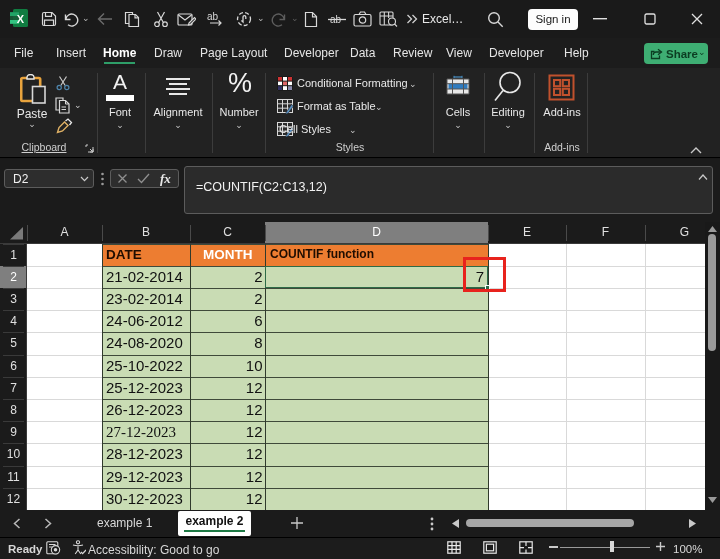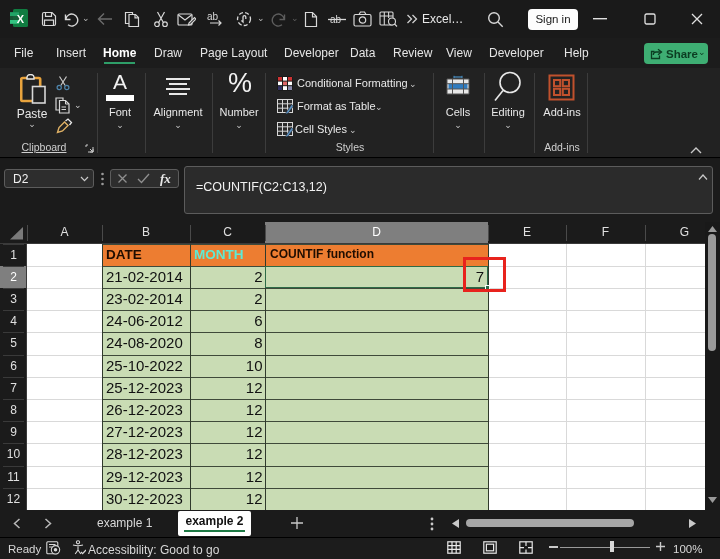--- a/index.html
+++ b/index.html
@@ -222,21 +222,21 @@
     <path d="M9 13.5 L14.5 5.5 l2 1.5 L11 14.5 l-2.5 .7 z" fill="#5a8fc0" stroke="#1a1a1a" stroke-width="0.6"></path>
   </svg>
   <span class="abs" style="left:297px;top:100px;">Format as Table</span>
   <span class="abs" style="left:375px;top:102px;font-size:9px;color:#c9c9c9;">⌄</span>
 
   <svg class="abs" style="left:277px;top:122px;" width="17" height="15" viewBox="0 0 17 15">
     <rect x="0.5" y="0.5" width="15" height="13" fill="#2a2a2a" stroke="#d8d8d8"></rect>
     <path d="M0.5 4.8 h15 M0.5 9.2 h15 M5.5 0.5 v13 M10.5 0.5 v13" stroke="#d8d8d8" fill="none"></path>
     <path d="M9 13.5 L14.5 5.5 l2 1.5 L11 14.5 l-2.5 .7 z" fill="#5a8fc0" stroke="#1a1a1a" stroke-width="0.6"></path>
   </svg>
-  <span class="abs" style="left:295px;top:123px;">Cell Styles</span>
+  <span class="abs" style="left:279px;top:123px;">Cell Styles</span>
   <span class="abs" style="left:349px;top:125px;font-size:9px;color:#c9c9c9;">⌄</span>
   <div class="abs" style="left:320px;top:141px;width:60px;text-align:center;font-size:10.5px;color:#cfcfcf;">Styles</div>
 
   <svg class="abs" style="left:446px;top:75px;" width="24" height="20" viewBox="0 0 24 20">
     <path d="M8 2 h8" stroke="#4a90c4" stroke-width="1.2" fill="none"></path>
     <path d="M8 0.8 v2.4 M16 0.8 v2.4" stroke="#4a90c4" stroke-width="1" fill="none"></path>
     <rect x="1" y="4" width="22" height="15" fill="#e8e8e8"></rect>
     <rect x="2.5" y="8.7" width="19" height="5.3" fill="#2f7cc0"></rect>
     <path d="M1 4 h22 v15 h-22 z M1 8.7 h22 M1 14 h22 M6.5 4 v15 M17.5 4 v15" stroke="#555" fill="none"></path>
   </svg>
@@ -373,37 +373,37 @@
 <div class="abs" style="left:102px;top:398.9px;width:386px;height:1px;background:#3f4a3a;"></div>
 <div class="abs" style="left:102px;top:421.1px;width:386px;height:1px;background:#3f4a3a;"></div>
 <div class="abs" style="left:102px;top:443.3px;width:386px;height:1px;background:#3f4a3a;"></div>
 <div class="abs" style="left:102px;top:465.5px;width:386px;height:1px;background:#3f4a3a;"></div>
 <div class="abs" style="left:102px;top:487.7px;width:386px;height:1px;background:#3f4a3a;"></div>
 <div class="abs" style="left:102px;top:243.5px;width:1px;height:266.5px;background:#303a2c;"></div>
 <div class="abs" style="left:190px;top:243.5px;width:1px;height:266.5px;background:#303a2c;"></div>
 <div class="abs" style="left:265px;top:243.5px;width:1px;height:266.5px;background:#303a2c;"></div>
 <div class="abs" style="left:488px;top:243.5px;width:1px;height:266.5px;background:#303a2c;"></div>
 <div class="abs" style="left:106px;top:246.5px;font-size:13.5px;font-weight:bold;color:#1f0d00;">DATE</div>
-<div class="abs" style="left:194px;top:246.5px;font-size:13.5px;font-weight:bold;color:#5eead4;">MONTH</div>
+<div class="abs" style="left:203px;top:246.5px;font-size:13.5px;font-weight:bold;color:#ffffff;">MONTH</div>
 <div class="abs" style="left:270px;top:246.5px;font-size:12px;font-weight:bold;color:#1f0d00;">COUNTIF function</div>
 <div class="abs" style="left:106px;top:265.7px;height:22.2px;line-height:22.2px;font-size:15px;color:#111;">21-02-2014</div>
 <div class="abs" style="left:190px;top:265.7px;width:72.5px;height:22.2px;line-height:22.2px;font-size:15px;color:#111;text-align:right;">2</div>
 <div class="abs" style="left:106px;top:287.9px;height:22.2px;line-height:22.2px;font-size:15px;color:#111;">23-02-2014</div>
 <div class="abs" style="left:190px;top:287.9px;width:72.5px;height:22.2px;line-height:22.2px;font-size:15px;color:#111;text-align:right;">2</div>
 <div class="abs" style="left:106px;top:310.1px;height:22.2px;line-height:22.2px;font-size:15px;color:#111;">24-06-2012</div>
 <div class="abs" style="left:190px;top:310.1px;width:72.5px;height:22.2px;line-height:22.2px;font-size:15px;color:#111;text-align:right;">6</div>
 <div class="abs" style="left:106px;top:332.3px;height:22.2px;line-height:22.2px;font-size:15px;color:#111;">24-08-2020</div>
 <div class="abs" style="left:190px;top:332.3px;width:72.5px;height:22.2px;line-height:22.2px;font-size:15px;color:#111;text-align:right;">8</div>
 <div class="abs" style="left:106px;top:354.5px;height:22.2px;line-height:22.2px;font-size:15px;color:#111;">25-10-2022</div>
 <div class="abs" style="left:190px;top:354.5px;width:72.5px;height:22.2px;line-height:22.2px;font-size:15px;color:#111;text-align:right;">10</div>
 <div class="abs" style="left:106px;top:376.7px;height:22.2px;line-height:22.2px;font-size:15px;color:#111;">25-12-2023</div>
 <div class="abs" style="left:190px;top:376.7px;width:72.5px;height:22.2px;line-height:22.2px;font-size:15px;color:#111;text-align:right;">12</div>
 <div class="abs" style="left:106px;top:398.9px;height:22.2px;line-height:22.2px;font-size:15px;color:#111;">26-12-2023</div>
 <div class="abs" style="left:190px;top:398.9px;width:72.5px;height:22.2px;line-height:22.2px;font-size:15px;color:#111;text-align:right;">12</div>
-<div class="abs" style="left:106px;top:421.1px;height:22.2px;line-height:22.2px;font-size:15px;color:#111;">27-12-2023</div>
+<div class="abs" style="left:106px;top:421.1px;height:22.2px;line-height:22.2px;font-size:15px;color:#111;font-family:Liberation Serif, serif;">27-12-2023</div>
 <div class="abs" style="left:190px;top:421.1px;width:72.5px;height:22.2px;line-height:22.2px;font-size:15px;color:#111;text-align:right;">12</div>
 <div class="abs" style="left:106px;top:443.3px;height:22.2px;line-height:22.2px;font-size:15px;color:#111;">28-12-2023</div>
 <div class="abs" style="left:190px;top:443.3px;width:72.5px;height:22.2px;line-height:22.2px;font-size:15px;color:#111;text-align:right;">12</div>
 <div class="abs" style="left:106px;top:465.5px;height:22.2px;line-height:22.2px;font-size:15px;color:#111;">29-12-2023</div>
 <div class="abs" style="left:190px;top:465.5px;width:72.5px;height:22.2px;line-height:22.2px;font-size:15px;color:#111;text-align:right;">12</div>
 <div class="abs" style="left:106px;top:487.7px;height:22.2px;line-height:22.2px;font-size:15px;color:#111;">30-12-2023</div>
 <div class="abs" style="left:190px;top:487.7px;width:72.5px;height:22.2px;line-height:22.2px;font-size:15px;color:#111;text-align:right;">12</div>
 <div class="abs" style="left:265px;top:265.7px;width:223px;height:22.2px;border:1.5px solid #2e6b47;"></div>
 <div class="abs" style="left:400px;top:265.7px;width:84px;height:22.2px;line-height:22.2px;font-size:15px;color:#111;text-align:right;">7</div>
 <div class="abs" style="left:485px;top:284.9px;width:5px;height:5px;background:#2e6b47;border:1px solid #fff;"></div>
@@ -442,21 +442,21 @@
       <path d="M7 0 L0 4.5 L7 9 Z" fill="#c9c9c9"></path>
     </svg>
   <div class="abs" style="left:466px;top:519px;width:168px;height:8px;background:#a6a6a6;border-radius:4px;"></div>
   <svg class="abs" style="left:689px;top:519px;" width="7" height="9" viewBox="0 0 7 9">
       <path d="M0 0 L7 4.5 L0 9 Z" fill="#c9c9c9"></path>
     </svg>
 </div>
 
 <div class="abs" style="left:0;top:537px;width:720px;height:22px;background:#1c1c1c;border-top:1px solid #000;"></div>
 <div id="statusbar">
-  <div class="abs" style="left:8px;top:543px;font-size:11.5px;color:#d8d8d8;">Ready</div>
+  <div class="abs" style="left:8px;top:543px;font-size:11.5px;color:#d8d8d8;font-weight:bold;">Ready</div>
 
   <svg class="abs" style="left:46px;top:541px;" width="15" height="14" viewBox="0 0 15 14" fill="none" stroke="#d8d8d8" stroke-width="1.1">
     <rect x="0.8" y="0.8" width="11" height="12" rx="1"></rect>
     <path d="M3 3.5 h6.5 M3 6 h3"></path>
     <circle cx="9.5" cy="8.8" r="4.2" fill="#1c1c1c"></circle>
     <circle cx="9.5" cy="8.8" r="1.8" fill="#d8d8d8" stroke="none"></circle>
   </svg>
 
   <svg class="abs" style="left:72px;top:540px;" width="14" height="15" viewBox="0 0 14 15" fill="none" stroke="#d8d8d8" stroke-width="1.1">
     <circle cx="6" cy="2.3" r="1.6"></circle>

